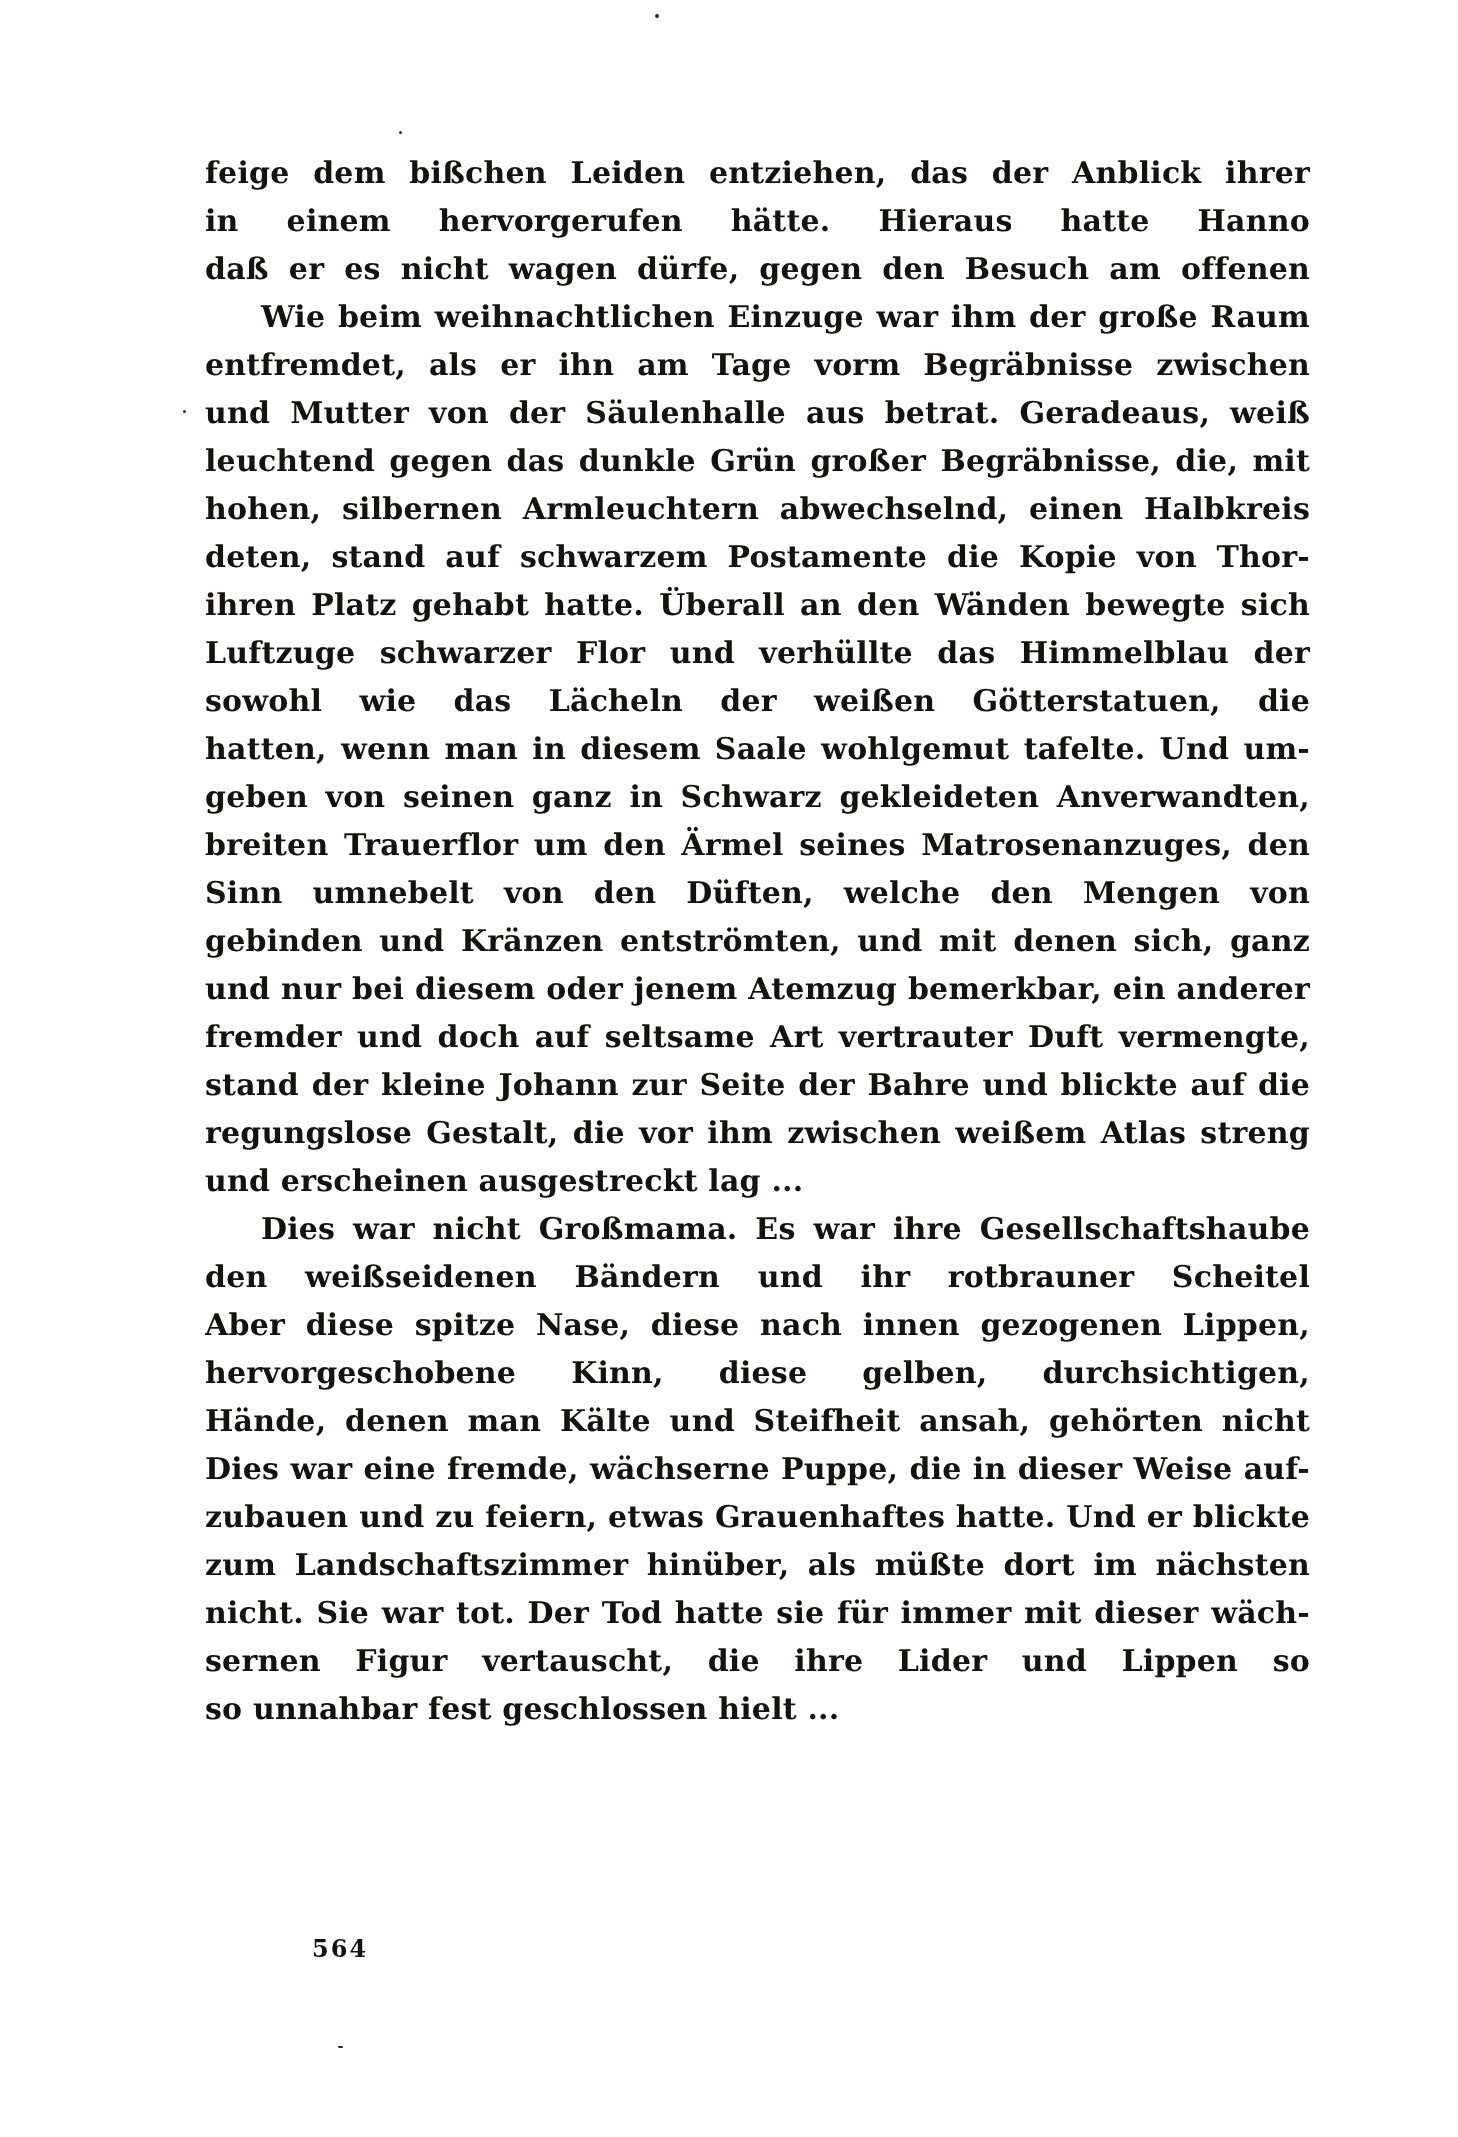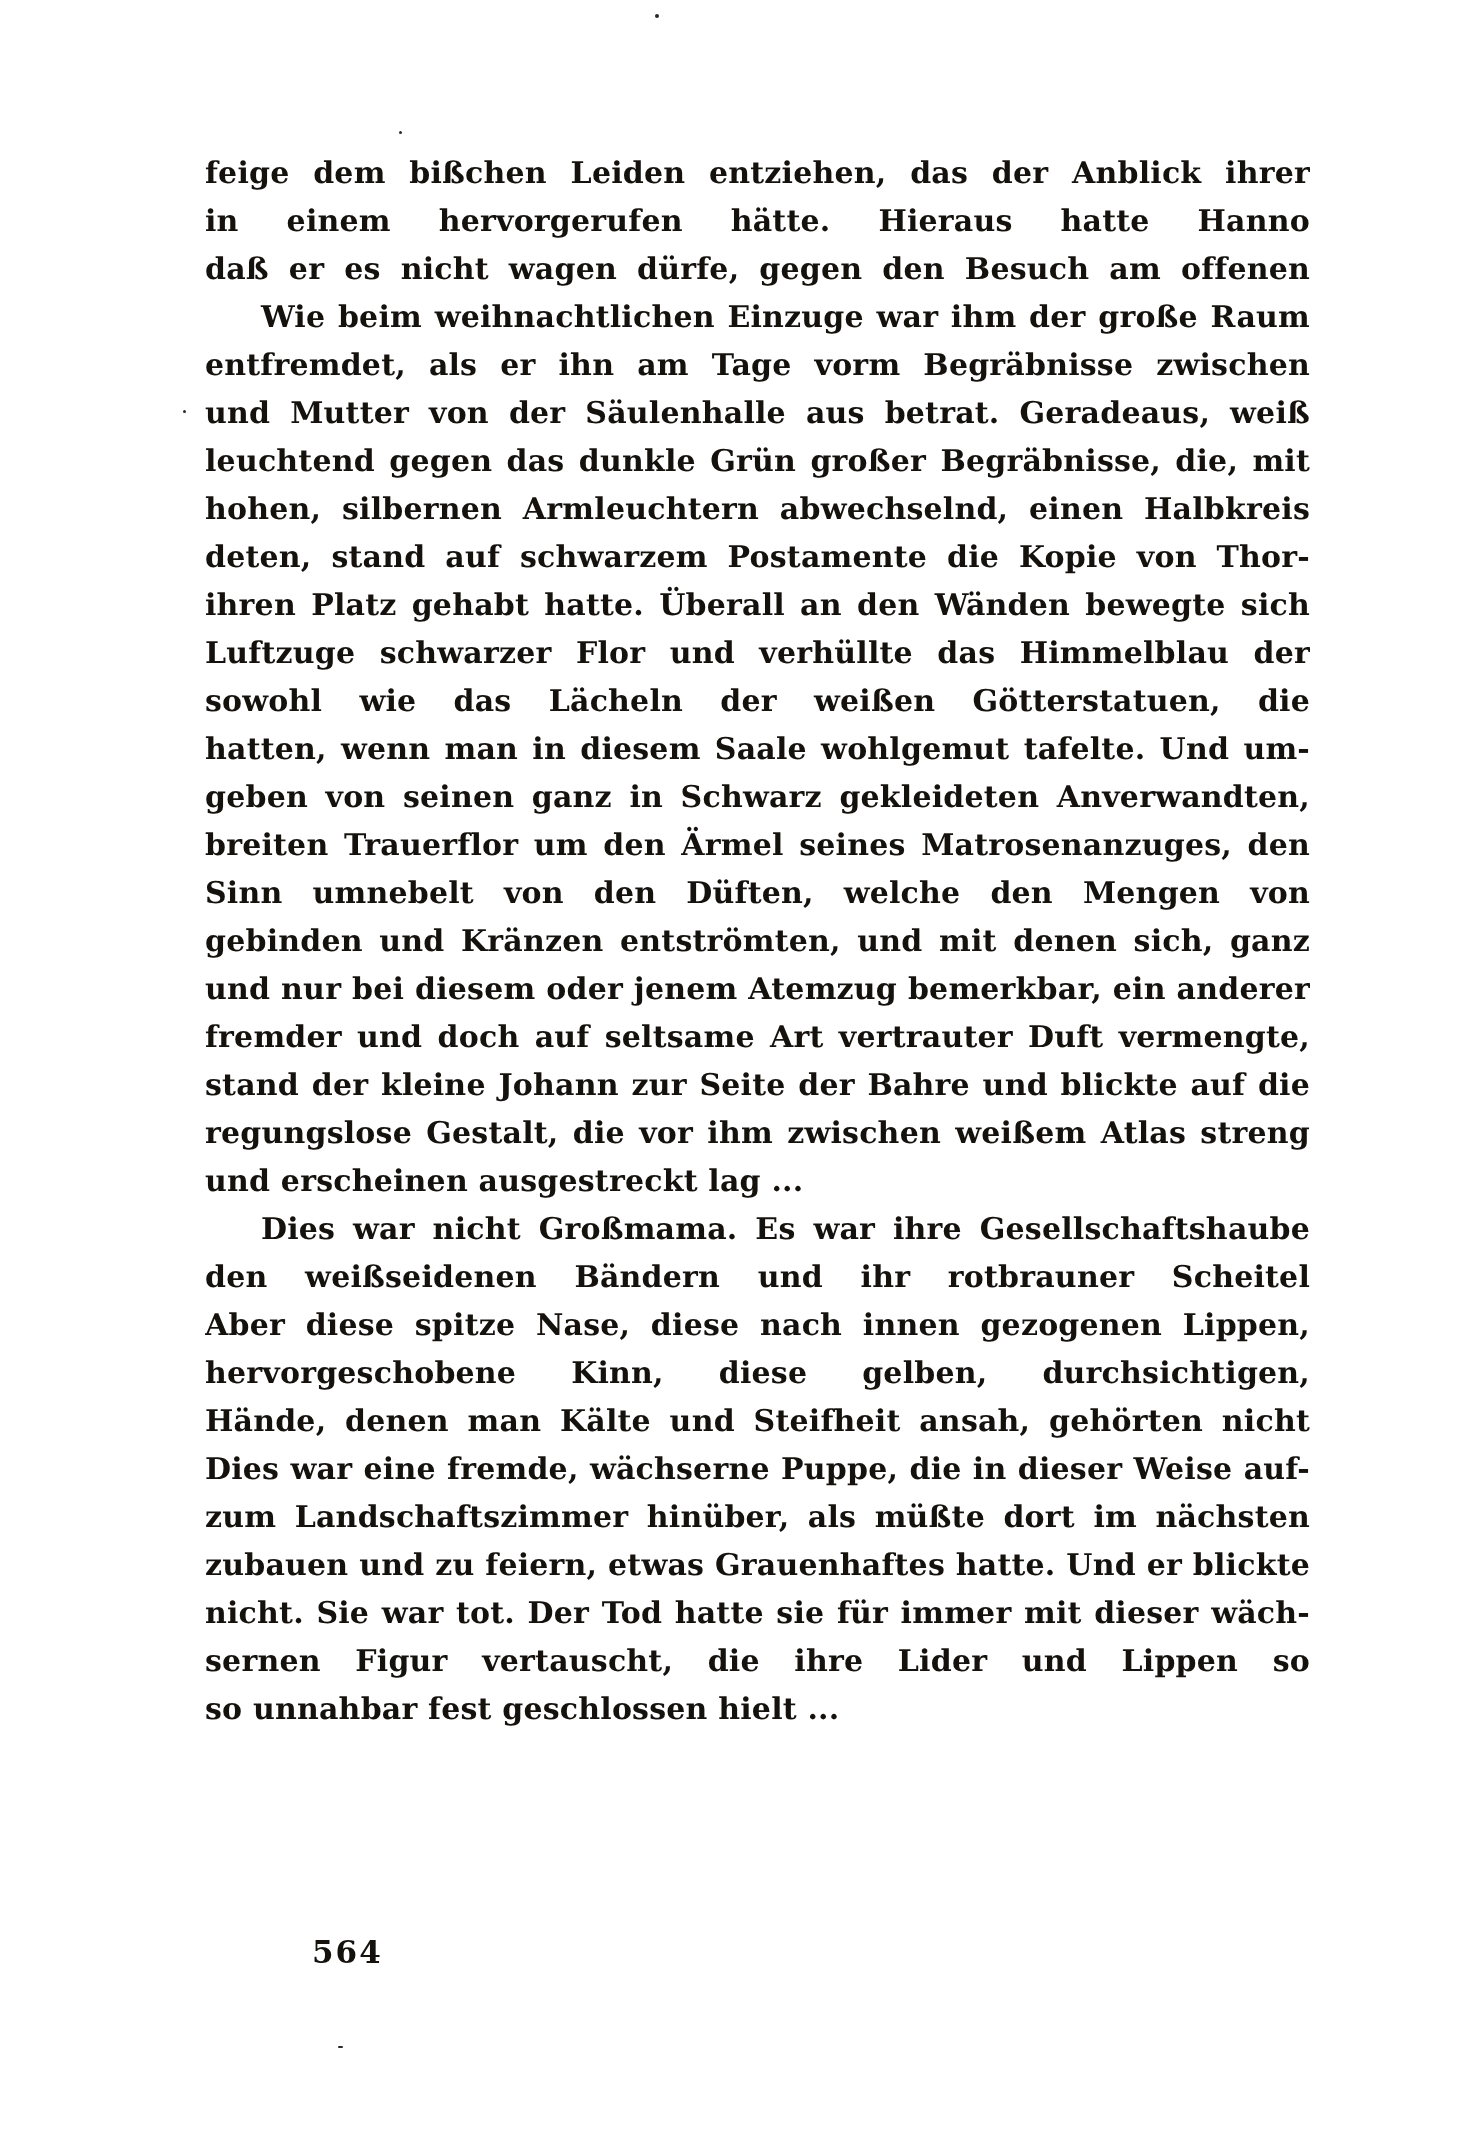--- a/index.html
+++ b/index.html
@@ -30,21 +30,21 @@
     text-align: justify;
     text-align-last: justify;
     white-space: normal;
   }
   .line.last { text-align-last: left; }
   .line.indent { text-indent: 56px; }
   .pagenum {
     position: absolute;
     left: 312px;
     top: 1934px;
-    font-size: 31px;
+    font-size: 24px;
     font-weight: bold;
     letter-spacing: 2px;
   }
   .speck {
     position: absolute;
     background: #2a2a2a;
     border-radius: 50%;
   }
   .speck.s1 { left: 655px; top: 14px;  width: 4px; height: 4px; }
   .speck.s2 { left: 399px; top: 131px; width: 3px; height: 3px; }
@@ -91,22 +91,22 @@
       <div class="line last">und erscheinen ausgestreckt lag ...</div>
     </div>
 
     <div class="paragraph">
       <div class="line indent">Dies war nicht Großmama. Es war ihre Gesellschaftshaube mit</div>
       <div class="line">den weißseidenen Bändern und ihr rotbrauner Scheitel darunter.</div>
       <div class="line">Aber diese spitze Nase, diese nach innen gezogenen Lippen, dieses</div>
       <div class="line">hervorgeschobene Kinn, diese gelben, durchsichtigen, gefalteten</div>
       <div class="line">Hände, denen man Kälte und Steifheit ansah, gehörten nicht ihr.</div>
       <div class="line">Dies war eine fremde, wächserne Puppe, die in dieser Weise auf-</div>
+      <div class="line">zubauen und zu feiern, etwas Grauenhaftes hatte. Und er blickte</div>
       <div class="line">zum Landschaftszimmer hinüber, als müßte dort im nächsten</div>
-      <div class="line">zubauen und zu feiern, etwas Grauenhaftes hatte. Und er blickte</div>
       <div class="line">nicht. Sie war tot. Der Tod hatte sie für immer mit dieser wäch-</div>
       <div class="line">sernen Figur vertauscht, die ihre Lider und Lippen so unerbittlich,</div>
       <div class="line last">so unnahbar fest geschlossen hielt ...</div>
     </div>
 
   </div>
 
   <div class="pagenum">564</div>
 
 </div>

